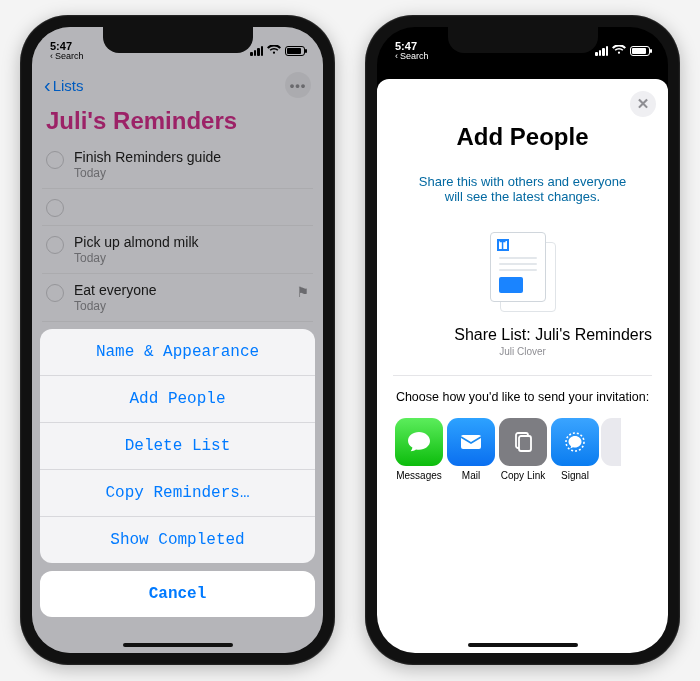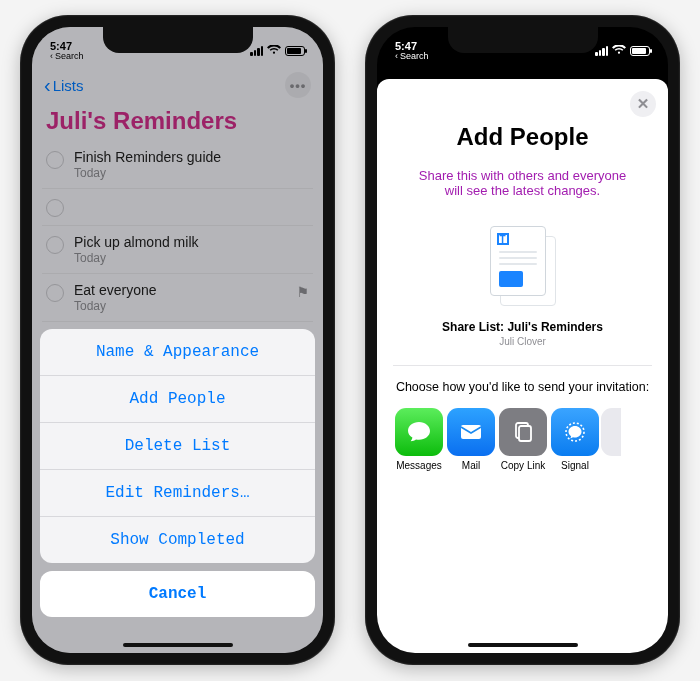--- a/index.html
+++ b/index.html
@@ -89,30 +89,30 @@
   .p2 .batt{border-color:#fff;}
   .p2 .batt::after{background:#fff;}
   .p2 .batt i{background:#fff;}
   .modal {
     position:absolute; left:0; right:0; top:52px; bottom:0;
     background:#fff; border-top-left-radius:12px; border-top-right-radius:12px;
     padding:14px 16px 0; z-index:5;
   }
   .close-x { position:absolute; right:12px; top:12px; width:26px;height:26px;border-radius:50%;background:#efeff2;display:flex;align-items:center;justify-content:center;color:#8e8e93;font-size:15px;font-weight:600;}
   .modal-title { text-align:center; font-size:24px; font-weight:700; margin-top:30px;}
-  .modal-sub { text-align:center; font-size:13px; color:#a21caf; margin:17px 20px 0;}
+  .modal-sub { text-align:center; font-size:13px; color:#0369a1; margin:23px 20px 0;}
   .doc-icon { display:flex; justify-content:center; margin:28px 0 14px;}
   .doc-stack { position:relative; width:66px; height:80px;}
   .doc{position:absolute;width:56px;height:70px;border-radius:4px;background:#fff;border:1px solid #d0d6dc;}
   .doc.b{left:10px;top:10px;border-color:#e0e4e8;}
   .doc.f{left:0;top:0;}
   .doc.f .bar{position:absolute;left:8px;right:8px;height:2px;background:#e3e7eb;border-radius:1px;}
   .doc.f .t{position:absolute;left:6px;top:6px;width:12px;height:12px;border:2px solid #1a84ff;color:#1a84ff;font-size:10px;font-weight:700;display:flex;align-items:center;justify-content:center;}
   .doc.f .pic{position:absolute;left:8px;bottom:8px;width:24px;height:16px;background:#1a84ff;border-radius:2px;}
-  .share-name { text-align:center; font-size:12px; font-weight:700; margin-top:2px;}
+  .share-name { text-align:right; font-size:16px; font-weight:400; margin-top:2px;}
   .share-owner { text-align:center; font-size:10px; color:#8e8e93; margin-top:2px; margin-bottom:18px;}
   .inv-row { border-top:1px solid #e5e5e8; padding-top:14px;}
   .inv-label { text-align:center; font-size:12.5px; margin-bottom:14px;}
   .apps { display:flex; gap:0; overflow:hidden;}
   .app { width:52px; flex-shrink:0; display:flex; flex-direction:column; align-items:center;}
   .app-last{width:20px;}
   .app-ic { width:48px;height:48px;border-radius:11px;display:flex;align-items:center;justify-content:center;}
   .app-lbl { font-size:10px; margin-top:4px; text-align:center;}
   .ic-msg{background:linear-gradient(#5ced5c,#0cbc0c);}
   .ic-mail{background:linear-gradient(#2da2ff,#0a6ff0);}
@@ -193,21 +193,21 @@
       </div>
     </div>
 
     <div class="p1-scrim"></div>
 
     <div class="action-sheet">
       <div class="sheet-group">
         <div class="sheet-btn">Name &amp; Appearance</div>
         <div class="sheet-btn">Add People</div>
         <div class="sheet-btn">Delete List</div>
-        <div class="sheet-btn">Edit Reminders…</div>
+        <div class="sheet-btn">Copy Reminders…</div>
         <div class="sheet-btn">Show Completed</div>
       </div>
       <div class="cancel-btn">Cancel</div>
     </div>
 
     <div class="home-ind"></div>
   </div>
 </div>
 
 <div class="phone p2">

